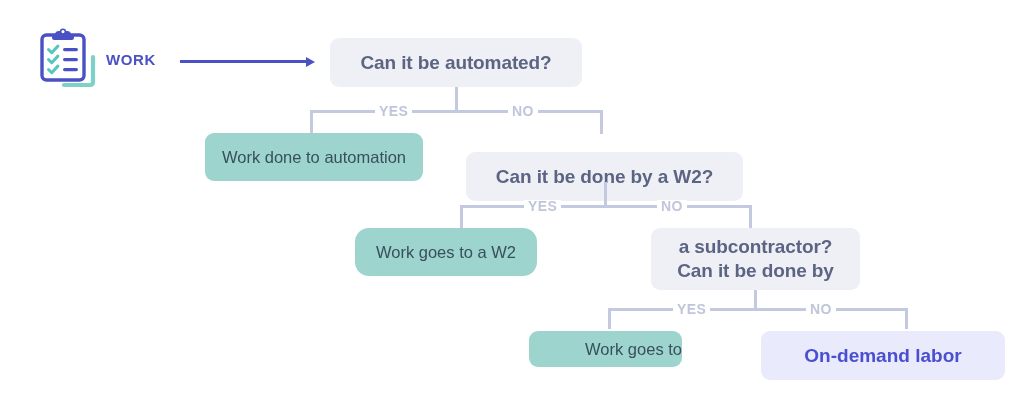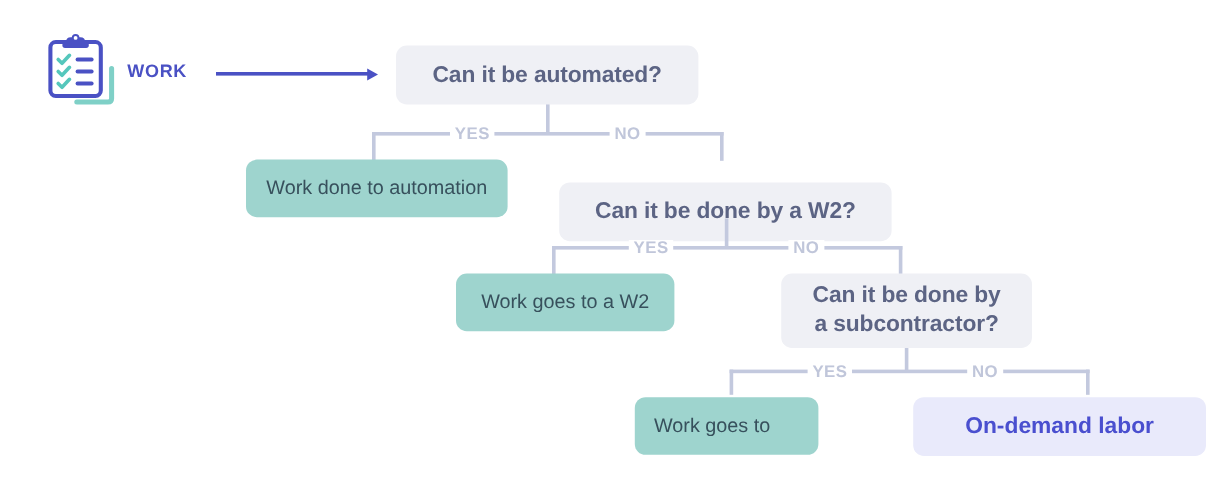--- a/index.html
+++ b/index.html
@@ -147,39 +147,39 @@
 
   <div class="ln v" style="left:604px; top:182px; height:24px;"></div>
 
   <div class="ln h" style="left:460px; top:205px; width:292px;"></div>
   <div class="ln v" style="left:460px; top:205px; height:24px;"></div>
   <div class="ln v" style="left:749px; top:205px; height:24px;"></div>
 
   <div class="branch-label" style="left:524px; top:200px;">YES</div>
   <div class="branch-label" style="left:657px; top:200px;">NO</div>
 
-  <div class="node outcome" style="left:380px; top:228px; width:182px; height:48px;">
+  <div class="node outcome" style="left:355px; top:228px; width:182px; height:48px;border-radius:14px;">
     <span class="txt">Work goes to a W2</span>
   </div>
 
   <div class="node decision" style="left:651px; top:228px; width:209px; height:62px; flex-direction:column;">
+    <span class="txt">a subcontractor?</span>
     <span class="txt">Can it be done by</span>
-    <span class="txt">a subcontractor?</span>
   </div>
 
   <div class="ln v" style="left:754px; top:290px; height:19px;"></div>
 
   <div class="ln h" style="left:608px; top:308px; width:300px;"></div>
   <div class="ln v" style="left:608px; top:308px; height:21px;"></div>
   <div class="ln v" style="left:905px; top:308px; height:21px;"></div>
 
   <div class="branch-label" style="left:673px; top:303px;">YES</div>
   <div class="branch-label" style="left:806px; top:303px;">NO</div>
 
-  <div class="node outcome" style="left:529px; top:331px; width:153px; height:48px; flex-direction:column; align-items:flex-start; padding-left:16px;">
+  <div class="node outcome" style="left:529px; top:331px; width:153px; height:36px; flex-direction:column; align-items:flex-end; padding-left:16px;">
     <span class="txt">Work goes to</span>
   </div>
 
   <div class="node accent" style="left:761px; top:331px; width:244px; height:49px;">
     <span class="txt">On-demand labor</span>
   </div>
 
 </div>
 
 </body></html>

